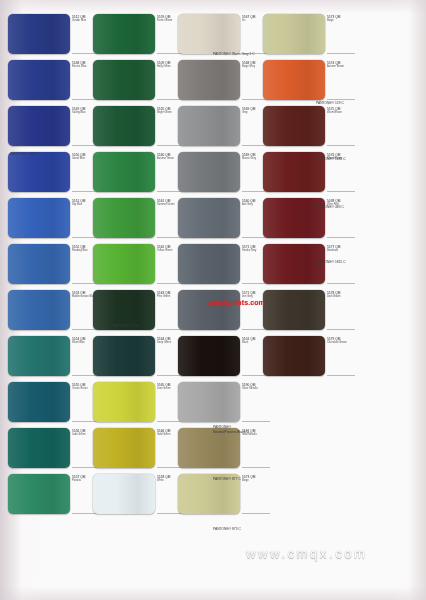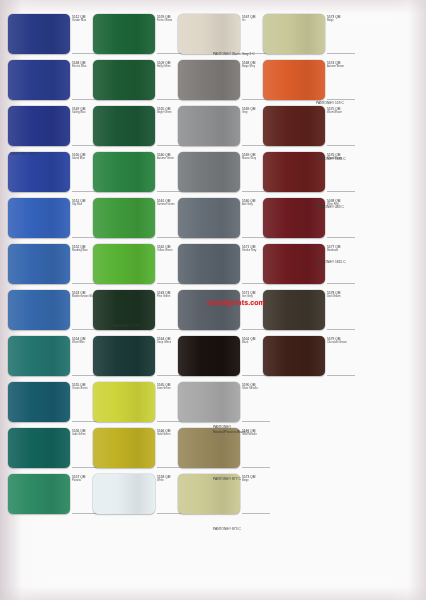--- a/index.html
+++ b/index.html
@@ -462,13 +462,14 @@
       <div class="pantone" style="left: 316px; top: 157px;">PANTONE® 1683 C</div>
       <div class="pantone" style="left: 316px; top: 205px;">PANTONE® 483 C</div>
       <div class="pantone" style="left: 316px; top: 260px;">PANTONE® 1815 C</div>
       <div class="pantone" style="left: 113px; top: 324px;">PANTONE® 368 C</div>
       <div class="pantone" style="left: 213px; top: 425px;">PANTONE®</div>
       <div class="pantone" style="left: 213px; top: 430px;">Neutral/Process Black C</div>
       <div class="pantone" style="left: 213px; top: 477px;">PANTONE® 877 C</div>
       <div class="pantone" style="left: 213px; top: 527px;">PANTONE® 873 C</div>
     </div>
   <div id="wm-mid">cbookprints.com</div>
+  <div id="wm-bottom">www.cmqx.com</div>
 </div>
 
 </body></html>

